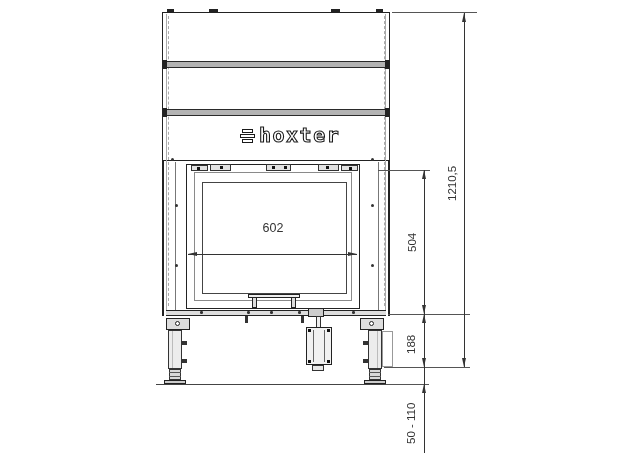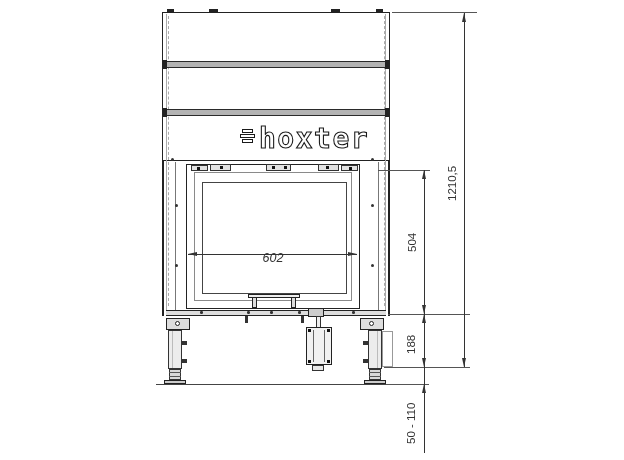--- a/index.html
+++ b/index.html
@@ -16,21 +16,21 @@
   .ar.left{border-top:2.5px solid transparent;border-bottom:2.5px solid transparent;border-right:9px solid #333;}
   .ar.right{border-top:2.5px solid transparent;border-bottom:2.5px solid transparent;border-left:9px solid #333;}
   .dimtxt{font-size:12.5px;color:#333;text-align:center;line-height:1;}
   .vtext{writing-mode:vertical-rl;transform:rotate(180deg);font-size:11.5px;color:#333;
          width:16px;display:flex;align-items:center;justify-content:center;white-space:nowrap;}
   .band{background:#b3b3b3;border-top:1.4px solid #2a2a2a;border-bottom:1.4px solid #2a2a2a;}
   .cap{background:#222;}
   .hw{border:1px solid #333;background:#e2e2e2;}
   .bolt{width:2.5px;height:2.5px;background:#111;}
   .logo-bar{border:1px solid #1a1a1a;background:#fff;}
-  .logo-word{font-family:"DejaVu Sans Mono",monospace;font-weight:bold;font-size:28px;line-height:1;
+  .logo-word{font-family:"DejaVu Sans Mono",monospace;font-weight:bold;font-size:20px;line-height:1;
              letter-spacing:1.5px;color:#1a1a1a;-webkit-text-fill-color:#fff;-webkit-text-stroke:1.1px #1a1a1a;}
 </style>
 </head>
 <body>
 
 <div id="stage">
 
   <div style="left:162px;top:12px;width:228px;height:149px;border:1.8px solid #222;background:#fff;"></div>
 
   <div class="vl" style="left:166px;top:14px;height:296px;border-color:#aaa;"></div>
@@ -131,21 +131,21 @@
   <div class="hl" style="left:369px;top:372px;width:12px;border-color:#555;"></div>
   <div class="hl" style="left:369px;top:376px;width:12px;border-color:#555;"></div>
   <div style="left:364px;top:380px;width:22px;height:4px;border:1px solid #222;background:#ccc;"></div>
 
   <div class="hl" style="left:156px;top:384px;width:273px;border-top:1.2px solid #444;"></div>
 
   <div style="left:0;top:0;width:0;height:0;">
     <div class="hl" style="left:188px;top:254px;width:169px;border-color:#333;"></div>
     <div class="ar left" style="left:188px;top:252px;"></div>
     <div class="ar right" style="left:348px;top:252px;"></div>
-    <div class="dimtxt" style="left:255px;top:252px;width:36px;font-style:italic;">602</div>
+    <div class="dimtxt" style="left:255px;top:222px;width:36px;">602</div>
   </div>
 
   <div class="hl" style="left:392px;top:12px;width:85px;"></div>
   <div class="hl" style="left:378px;top:170px;width:52px;"></div>
   <div class="hl" style="left:388px;top:314px;width:82px;"></div>
   <div class="hl" style="left:384px;top:367px;width:86px;"></div>
   <div class="hl" style="left:386px;top:384px;width:43px;"></div>
 
   <div class="vl" style="left:424px;top:170px;height:283px;border-color:#333;"></div>
   <div class="ar up" style="left:421.5px;top:170px;"></div>

